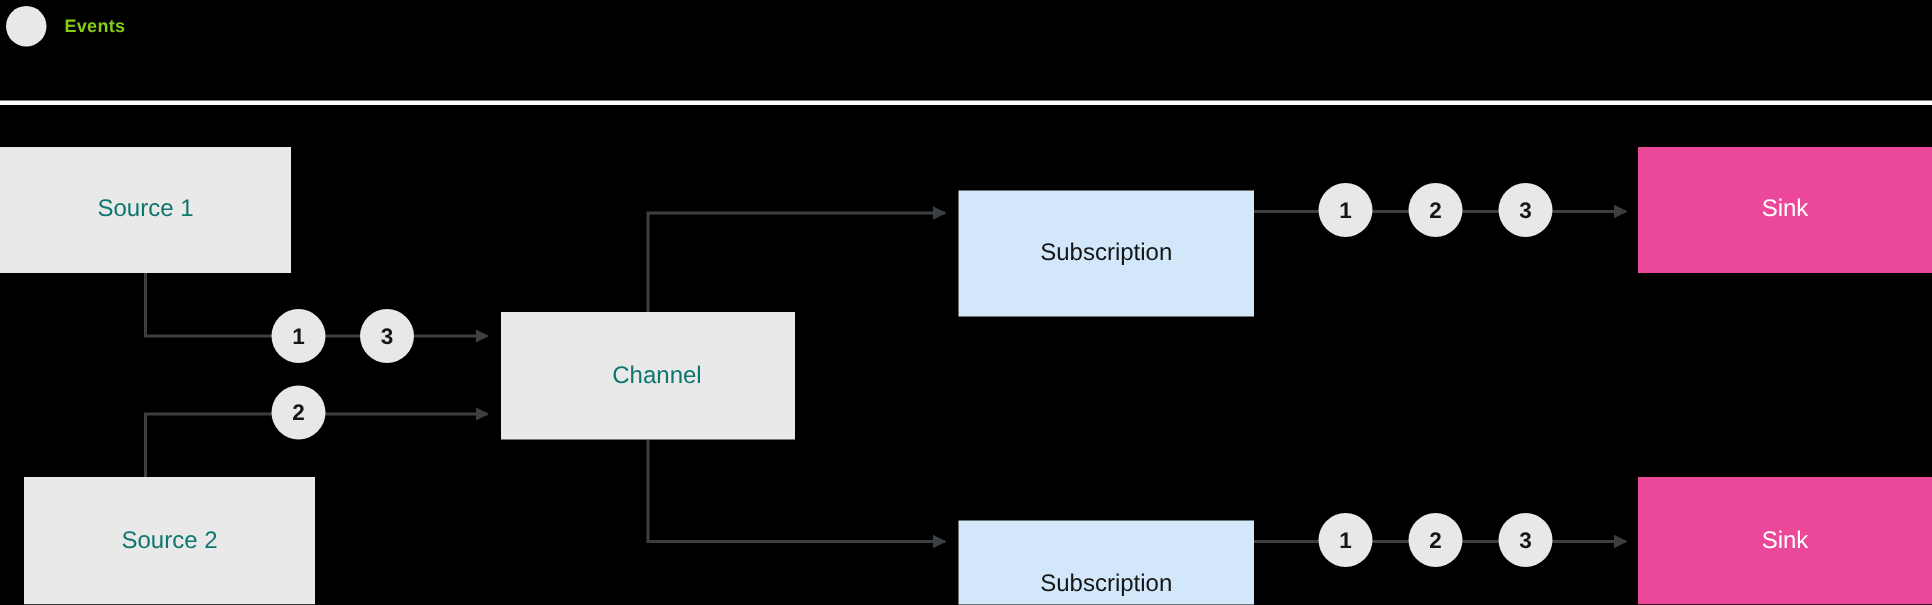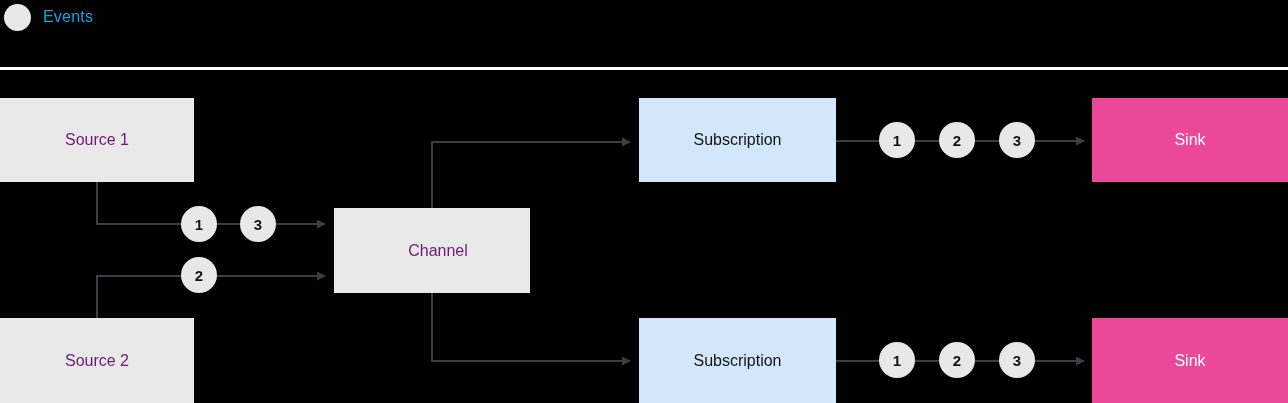--- a/index.html
+++ b/index.html
@@ -33,23 +33,23 @@
     gap: 12px;
     padding-left: 4px;
   }
   .legend-dot {
     width: 27px;
     height: 27px;
     border-radius: 50%;
     background: #e8e8e8;
   }
   .legend-label {
-    color: #0ea5e9;
-    font-size: 16px;
-    font-weight: normal;
+    color: #84cc16;
+    font-size: 12px;
+    font-weight: bold;
     letter-spacing: 0.2px;
   }
   .legend-rule {
     position: absolute;
     left: 0;
     top: 67px;
     width: 1288px;
     height: 3px;
     background: #ffffff;
   }
@@ -58,25 +58,26 @@
   .box {
     position: absolute;
     display: flex;
     align-items: center;
     justify-content: center;
     font-size: 16px;
     box-sizing: border-box;
   }
   .box-grey {
     background: #e9e9e9;
-    color: #701a75;
+    color: #0f766e;
   }
   .box-lightblue {
     background: #d2e7fa;
     color: #151515;
+    margin-top: 29px;
   }
   .box-blue {
     background: #ec4899;
     color: #ffffff;
   }
 
   
   .evt {
     position: absolute;
     width: 36px;
@@ -130,21 +131,21 @@
       <path d="M836,141 L1084,141" marker-end="url(#arw)"></path>
 
       <path d="M836,361 L1084,361" marker-end="url(#arw)"></path>
     </g>
   </svg>
 
   <div class="box box-grey" style="left:0px; top:98px; width:194px; height:84px;">
     <span>Source 1</span>
   </div>
 
-  <div class="box box-grey" style="left:0px; top:318px; width:194px; height:85px;">
+  <div class="box box-grey" style="left:16px; top:318px; width:194px; height:85px;">
     <span>Source 2</span>
   </div>
 
   <div class="box box-grey" style="left:334px; top:208px; width:196px; height:85px;padding-left:12px;">
     <span>Channel</span>
   </div>
 
   <div class="box box-lightblue" style="left:639px; top:98px; width:197px; height:84px;">
     <span>Subscription</span>
   </div>

